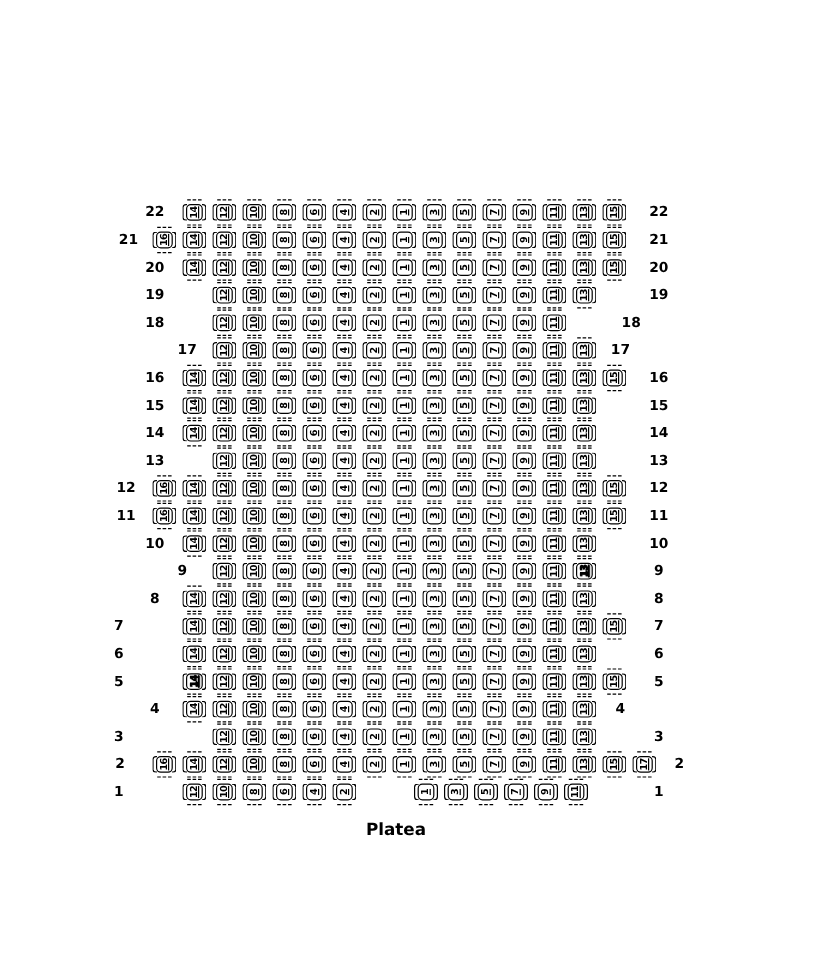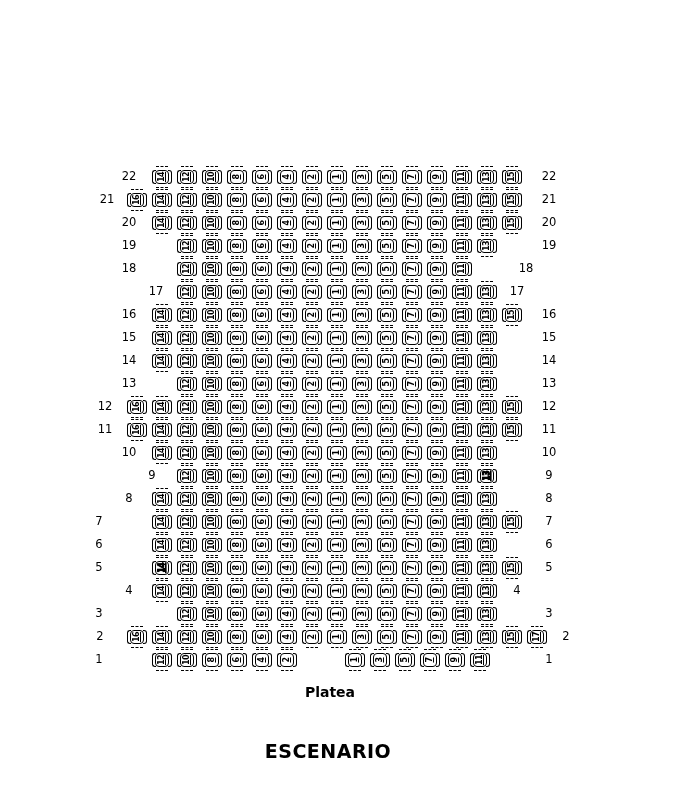--- a/index.html
+++ b/index.html
@@ -21,21 +21,21 @@
     position:absolute;left:0;top:0;width:100%;height:100%;
     display:flex;align-items:center;justify-content:center;
     transform:rotate(-90deg);
     font-size:8px;font-weight:bold;letter-spacing:-0.5px;
     text-decoration:underline;line-height:1;
   }
   .seat.dense .num{font-weight:900;text-shadow:0 0 1px #000,.6px 0 0 #000,0 .6px 0 #000;}
   
   .rowlabel{
     position:absolute;transform:translate(-50%,-50%);
-    font-size:11.5px;font-weight:normal;line-height:1;white-space:nowrap;
+    font-size:11.5px;font-weight:bold;line-height:1;white-space:nowrap;
   }
   
   .section-label{
     position:absolute;left:330px;top:692px;transform:translate(-50%,-50%);
     font-size:14px;font-weight:bold;
   }
   .stage-label{
     position:absolute;left:328px;top:751px;transform:translate(-50%,-50%);
     font-size:19px;font-weight:bold;letter-spacing:0.5px;
   }
@@ -2588,14 +2588,13 @@
       <div class="seat" style="left: 480px; top: 660px;">
         <span class="tick tt"></span>
         <span class="tick tb"></span>
         <span class="arm al"></span>
         <span class="arm ar"></span>
         <span class="sbox"></span>
         <span class="num">11</span>
       </div>
     </div>
   <div class="section-label">Platea</div>
-  <div class="stage-label">ESCENARIO</div>
 </div>
 
 </body></html>

